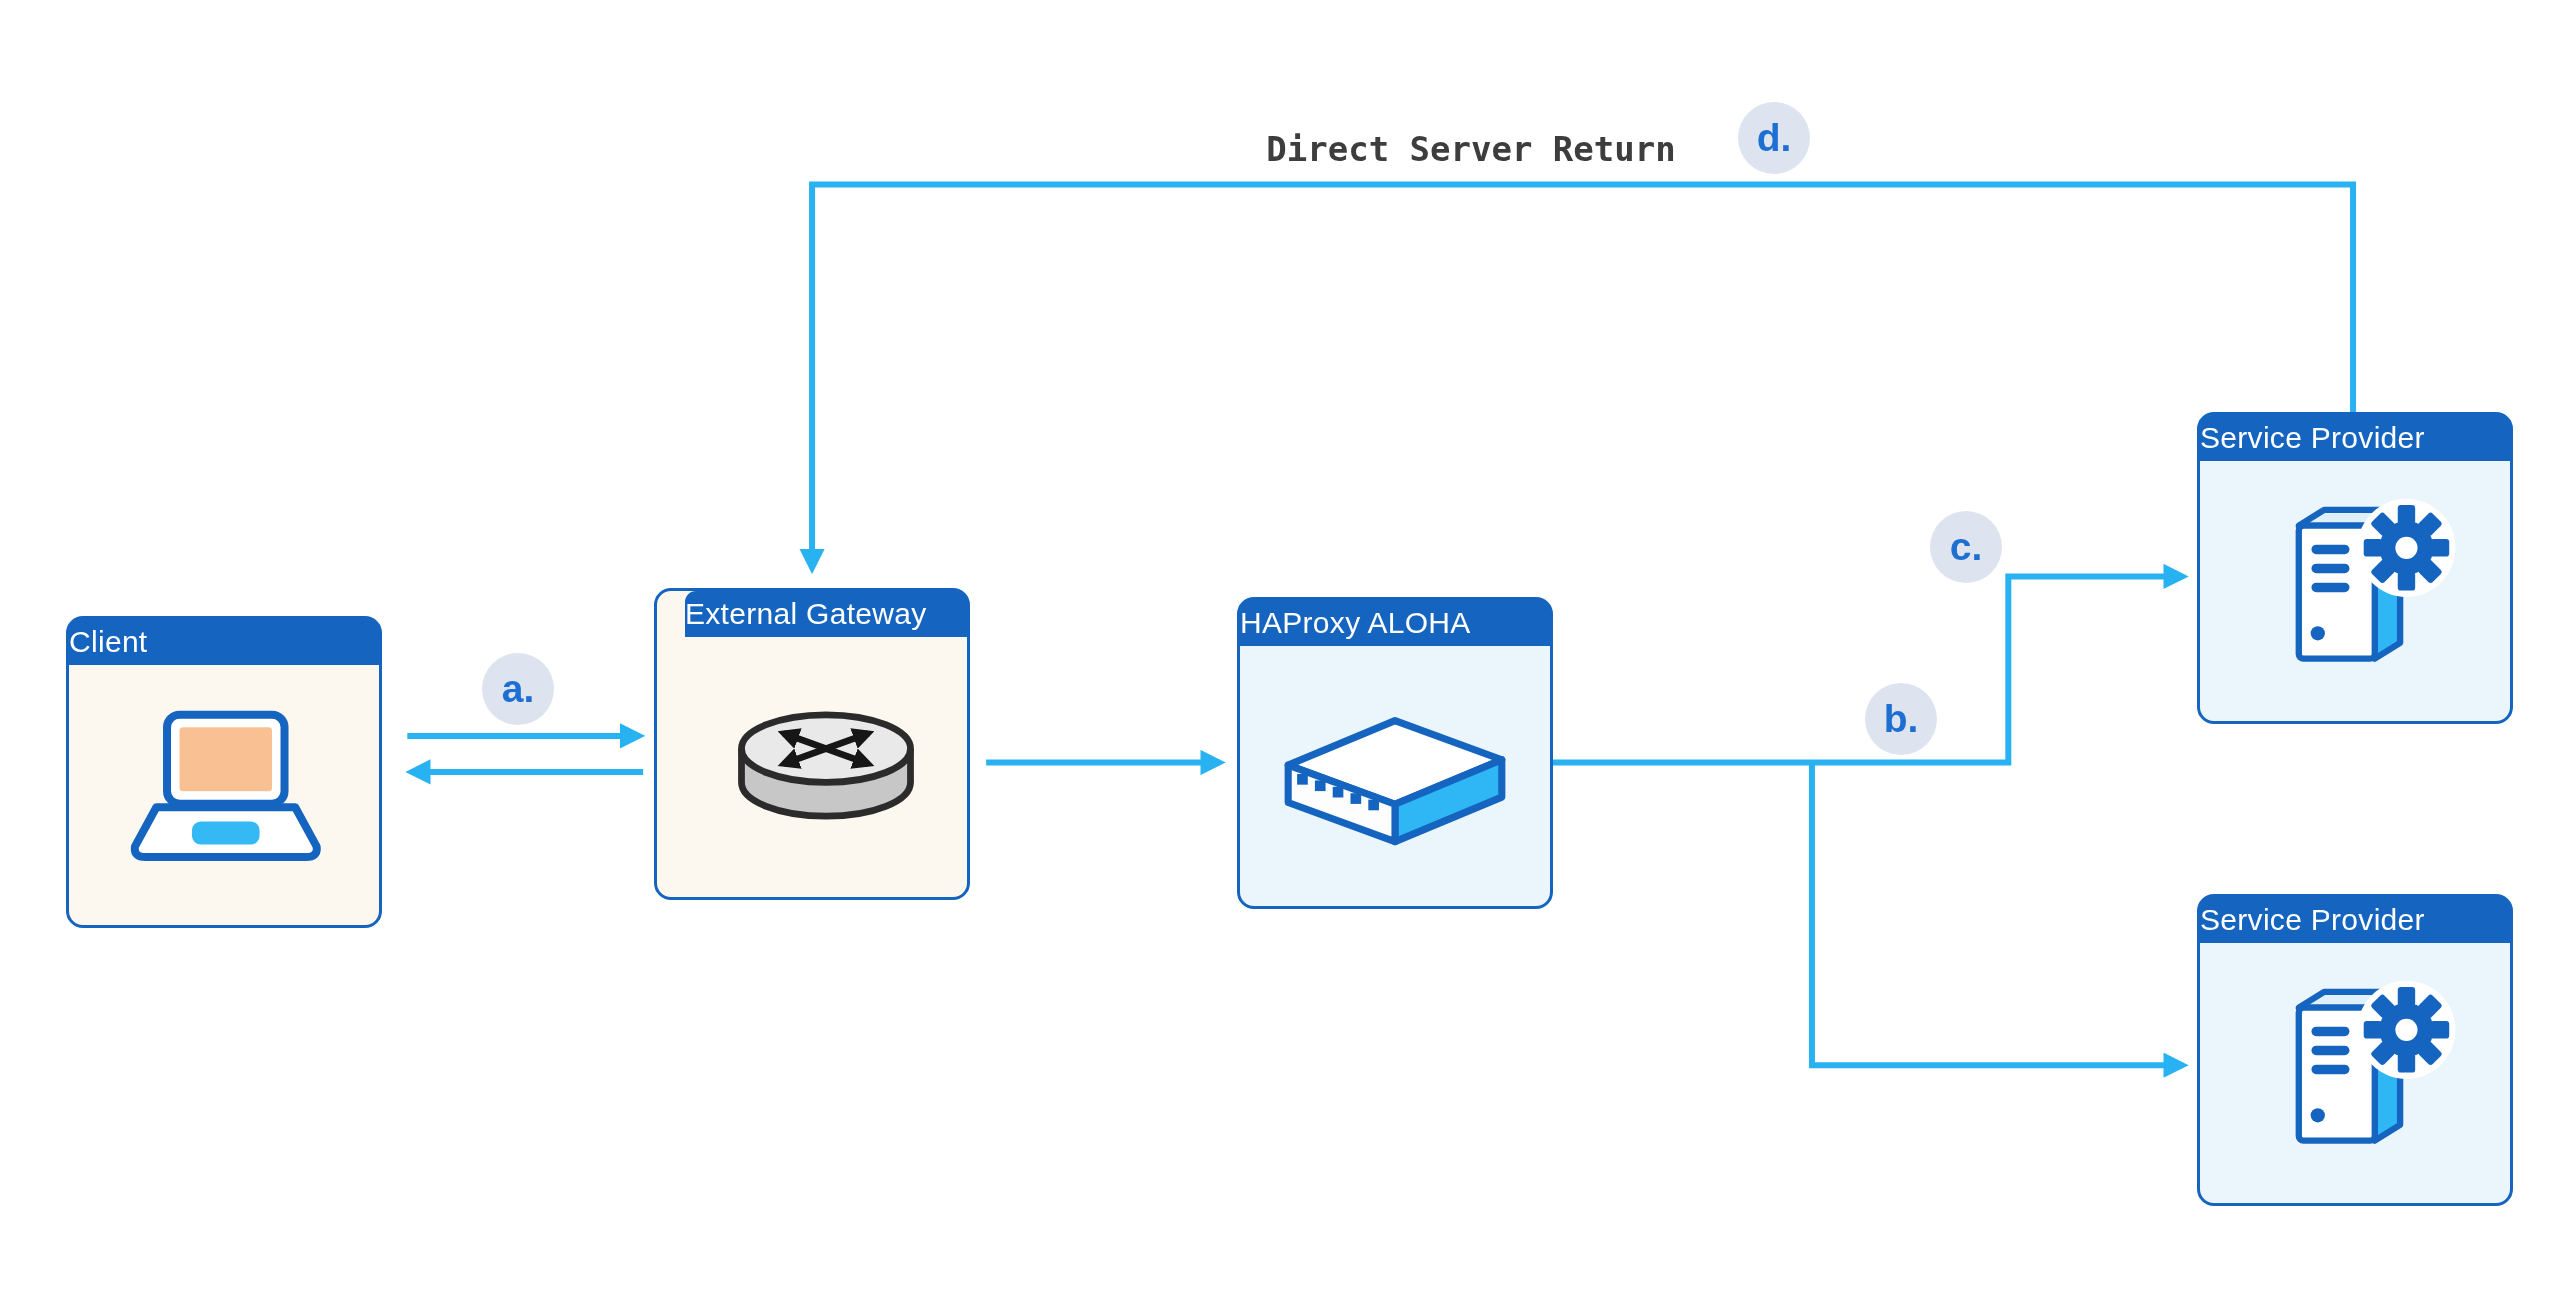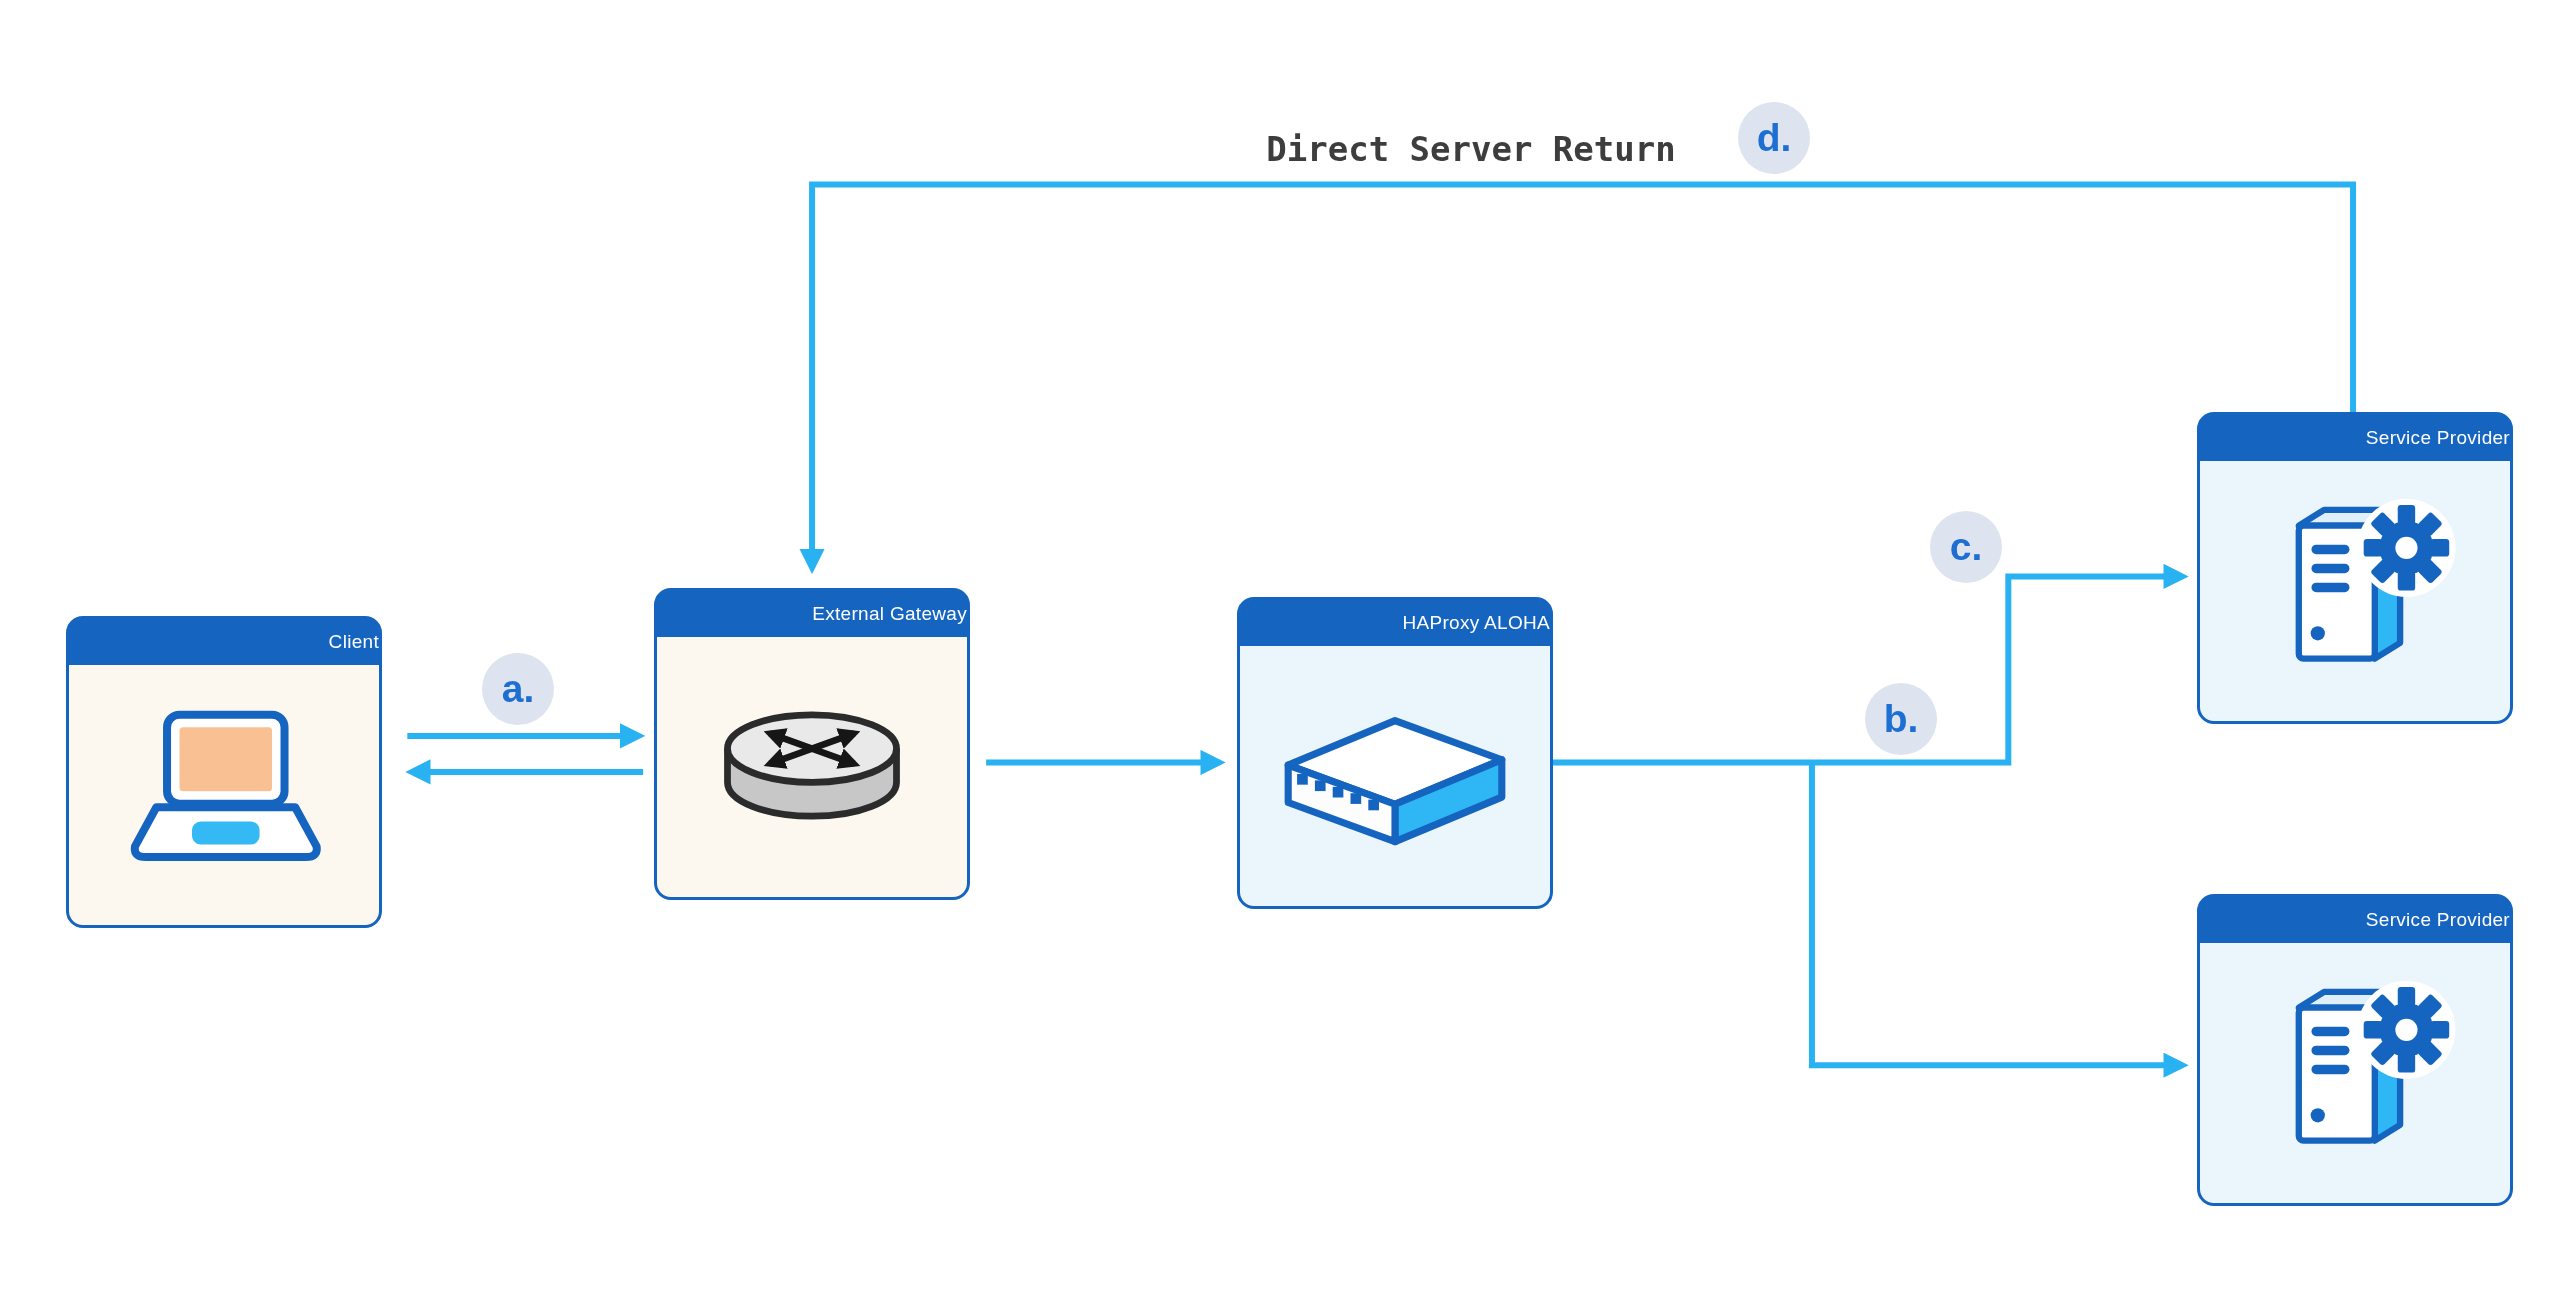--- a/index.html
+++ b/index.html
@@ -16,26 +16,26 @@
   .canvas{position:relative;width:2562px;height:1302px;background:#ffffff;overflow:hidden;}
 
   .connectors{position:absolute;left:0;top:0;width:2576px;height:1302px;}
   .flow{stroke:var(--arrow);stroke-width:7;fill:none;}
   #ah path{fill:var(--arrow);}
 
   .node{position:absolute;width:316px;height:312px;border:3.4px solid var(--header);
         border-radius:17px;background:var(--box-cream);}
   .node.blue{background:var(--box-blue);}
   .node-header{height:46px;background:var(--header);color:#fff;display:flex;align-items:center;
-        justify-content:flex-end;font-size:19px;font-weight:500;letter-spacing:0.3px;
+        justify-content:flex-start;font-size:30px;font-weight:500;letter-spacing:0.3px;
         border-radius:11px 11px 0 0;}
   .node-body{height:256px;display:flex;align-items:center;justify-content:center;}
 
   .pos-client{left:66px;top:616px;}
-  .pos-gateway{left:654px;top:588px;}
+  .pos-gateway{left:654px;top:588px;padding-left:28px;}
   .pos-haproxy{left:1237px;top:597px;}
   .pos-sp1{left:2197px;top:412px;}
   .pos-sp2{left:2197px;top:894px;}
 
   .badge{position:absolute;width:72px;height:72px;border-radius:50%;background:var(--badge-bg);
         color:var(--badge-text);display:flex;align-items:center;justify-content:center;
         font-size:39px;font-weight:700;}
   .badge-a{left:482px;top:653px;}
   .badge-b{left:1865px;top:683px;}
   .badge-c{left:1930px;top:511px;}

